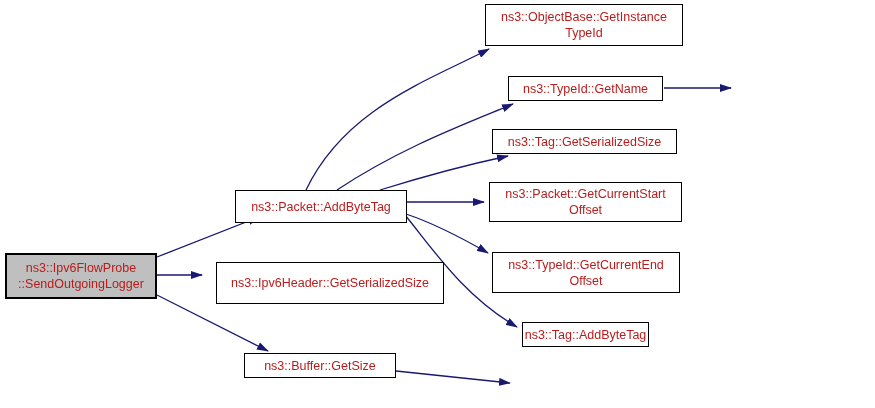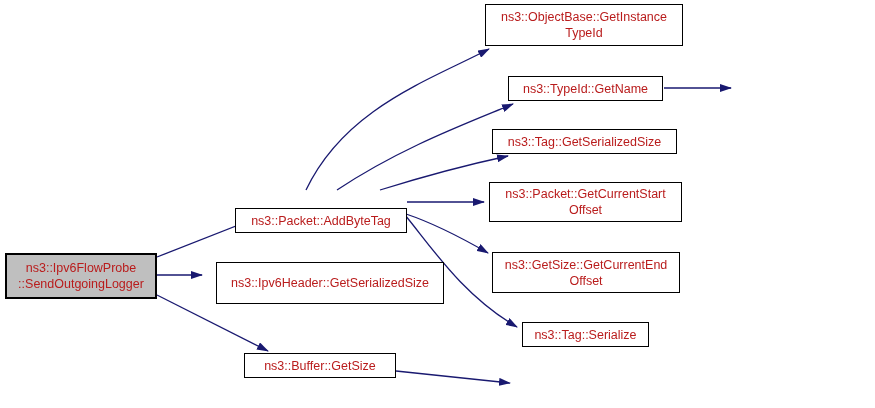--- a/index.html
+++ b/index.html
@@ -57,21 +57,21 @@
       <path d="M 664 88 L 731 88" marker-end="url(#arrow)"></path>
       <path d="M 396 371 L 510 383" marker-end="url(#arrow)"></path>
     </g>
   </svg>
 
   <div class="node current" style="left:5px;top:253px;width:152px;height:46px">
     <span>ns3::Ipv6FlowProbe
 ::SendOutgoingLogger</span>
   </div>
 
-  <div class="node" style="left:235px;top:208px;width:172px;height:25px">
+  <div class="node" style="left:235px;top:190px;width:172px;height:33px">
     <span>ns3::Packet::AddByteTag</span>
   </div>
 
   <div class="node" style="left:216px;top:262px;width:228px;height:42px">
     <span>ns3::Ipv6Header::GetSerializedSize</span>
   </div>
 
   <div class="node" style="left:244px;top:353px;width:152px;height:25px">
     <span>ns3::Buffer::GetSize</span>
   </div>
@@ -89,22 +89,22 @@
   <div class="node" style="left:492px;top:129px;width:185px;height:25px">
     <span>ns3::Tag::GetSerializedSize</span>
   </div>
 
   <div class="node" style="left:489px;top:182px;width:193px;height:40px">
     <span>ns3::Packet::GetCurrentStart
 Offset</span>
   </div>
 
   <div class="node" style="left:492px;top:252px;width:188px;height:41px">
-    <span>ns3::GetSize::GetCurrentEnd
+    <span>ns3::TypeId::GetCurrentEnd
 Offset</span>
   </div>
 
   <div class="node" style="left:522px;top:322px;width:127px;height:25px">
-    <span>ns3::Tag::Serialize</span>
+    <span>ns3::Tag::AddByteTag</span>
   </div>
 
 
 </div>
 
 </body></html>

